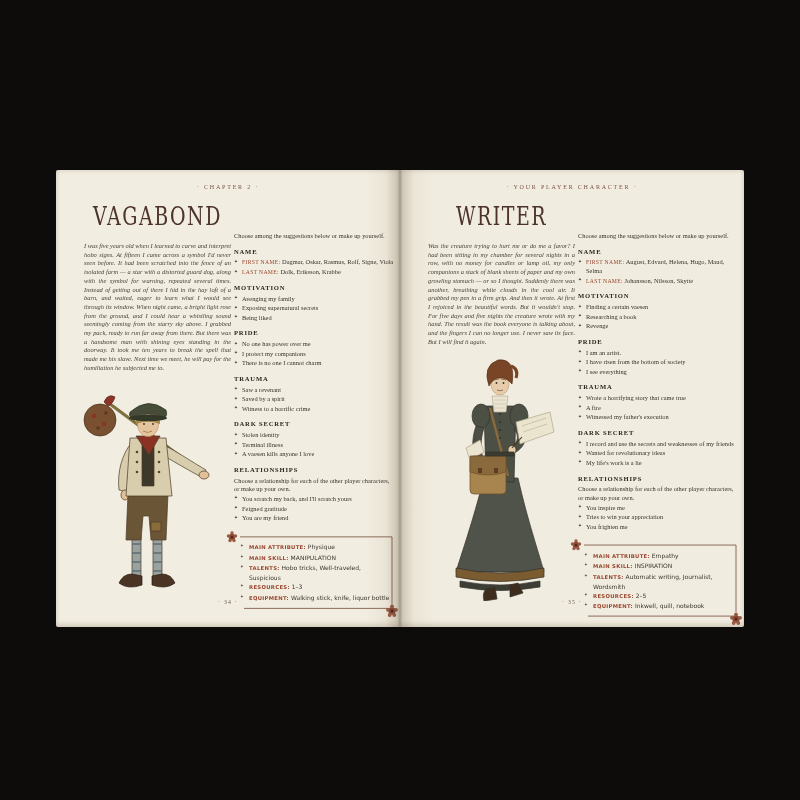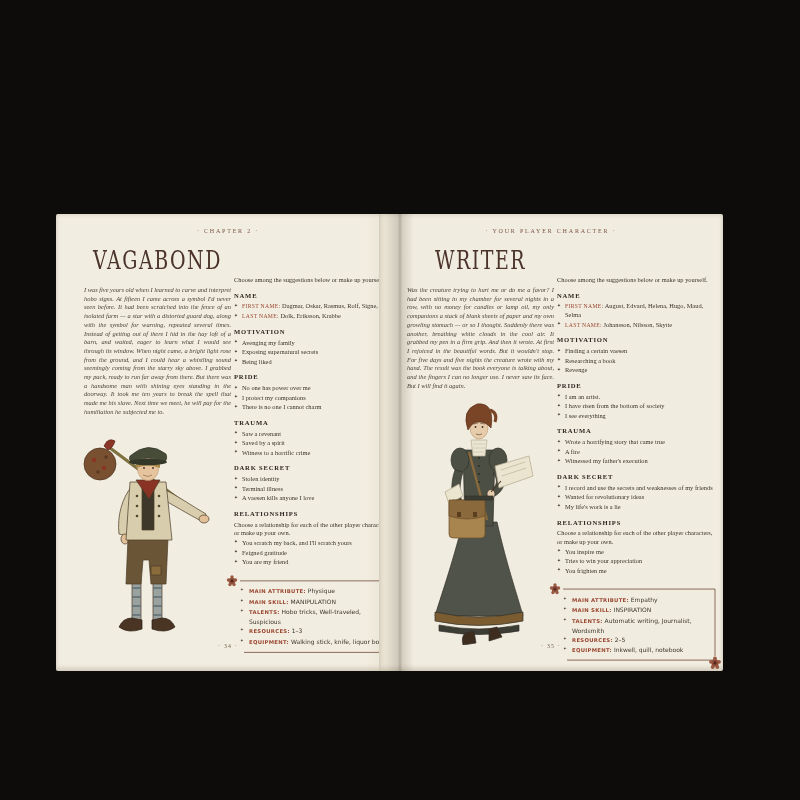--- a/index.html
+++ b/index.html
@@ -1,25 +1,25 @@
 <!DOCTYPE html>
 <html style="--bullet: &quot;✦&quot;;"><head>
 <meta charset="utf-8">
 <style>
   html,body{margin:0;padding:0;}
   body{
     width:800px;height:800px;position:relative;overflow:hidden;
     background:#0d0c0a;
     font-family:"Liberation Serif", serif;
   }
-  .spread{position:absolute;left:56px;top:170px;width:688px;height:457px;margin-top:44px;}
+  .spread{position:absolute;left:56px;top:170px;width:688px;height:457px;}
   .page{position:absolute;top:0;width:344px;height:457px;
     box-shadow: inset 0 -3px 4px rgba(110,95,70,.22), inset 0 2px 3px rgba(120,105,80,.12);}
   .page.left{left:0;background:linear-gradient(to right,#f2ede1 0%,#f2ede1 90%,#e5decd 100%);border-radius:2px 0 0 2px;}
-  .page.right{left:323px;background:linear-gradient(to left,#f1ece0 0%,#f1ece0 90%,#e7e0d0 100%);border-radius:0 2px 2px 0;}
+  .page.right{left:344px;background:linear-gradient(to left,#f1ece0 0%,#f1ece0 90%,#e7e0d0 100%);border-radius:0 2px 2px 0;}
   .spine{position:absolute;left:330px;top:0;width:28px;height:457px;pointer-events:none;
     background:linear-gradient(to right,rgba(60,50,35,0) 0%,rgba(60,50,35,.16) 42%,rgba(45,38,26,.30) 50%,rgba(60,50,35,.14) 58%,rgba(60,50,35,0) 100%);}
 
   .page-header{position:absolute;top:14px;left:0;right:0;text-align:center;
     font-size:6px;letter-spacing:1.8px;color:#7d5546;}
   .page-title{position:absolute;top:31px;left:24px;width:155px;text-align:center;
     font-family:"DejaVu Serif",serif;font-size:19px;font-weight:500;color:#4b332a;
     letter-spacing:1.5px;transform:scaleY(1.32);transform-origin:top center;white-space:nowrap;}
   .intro{position:absolute;left:28px;top:72px;width:147px;
     font-style:italic;font-size:6.4px;line-height:1.36;color:#48413a;text-align:justify;}

